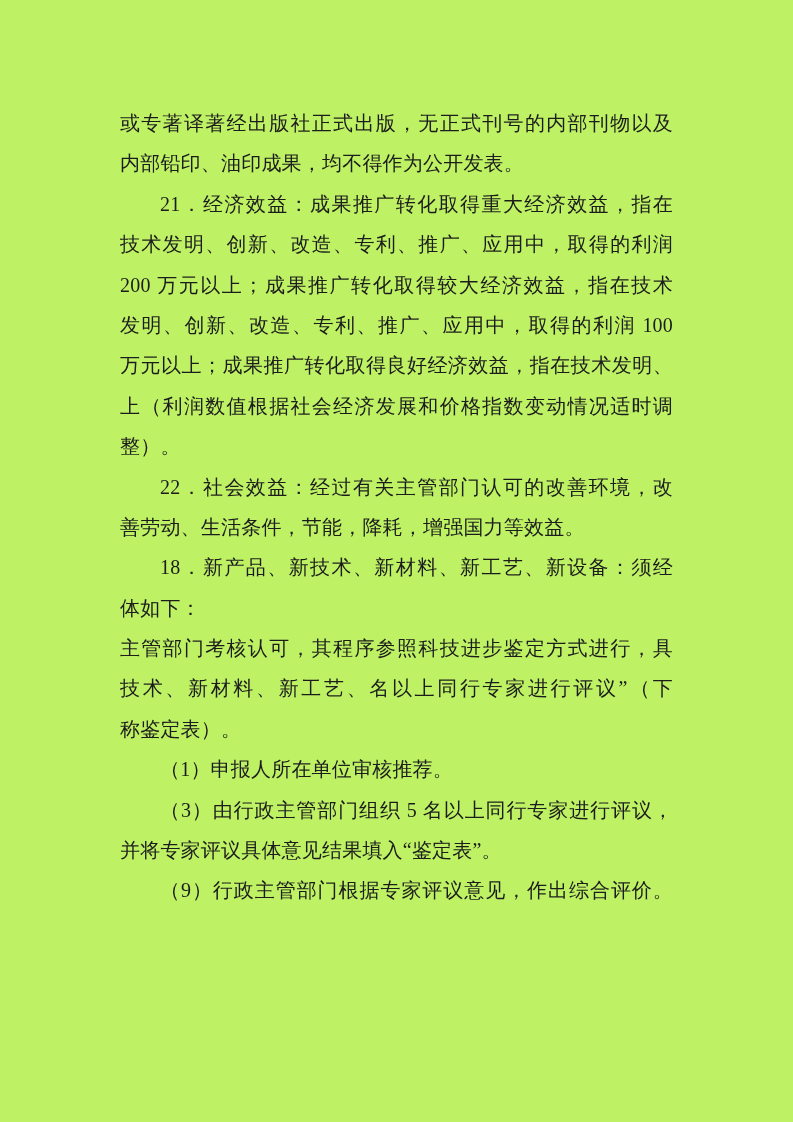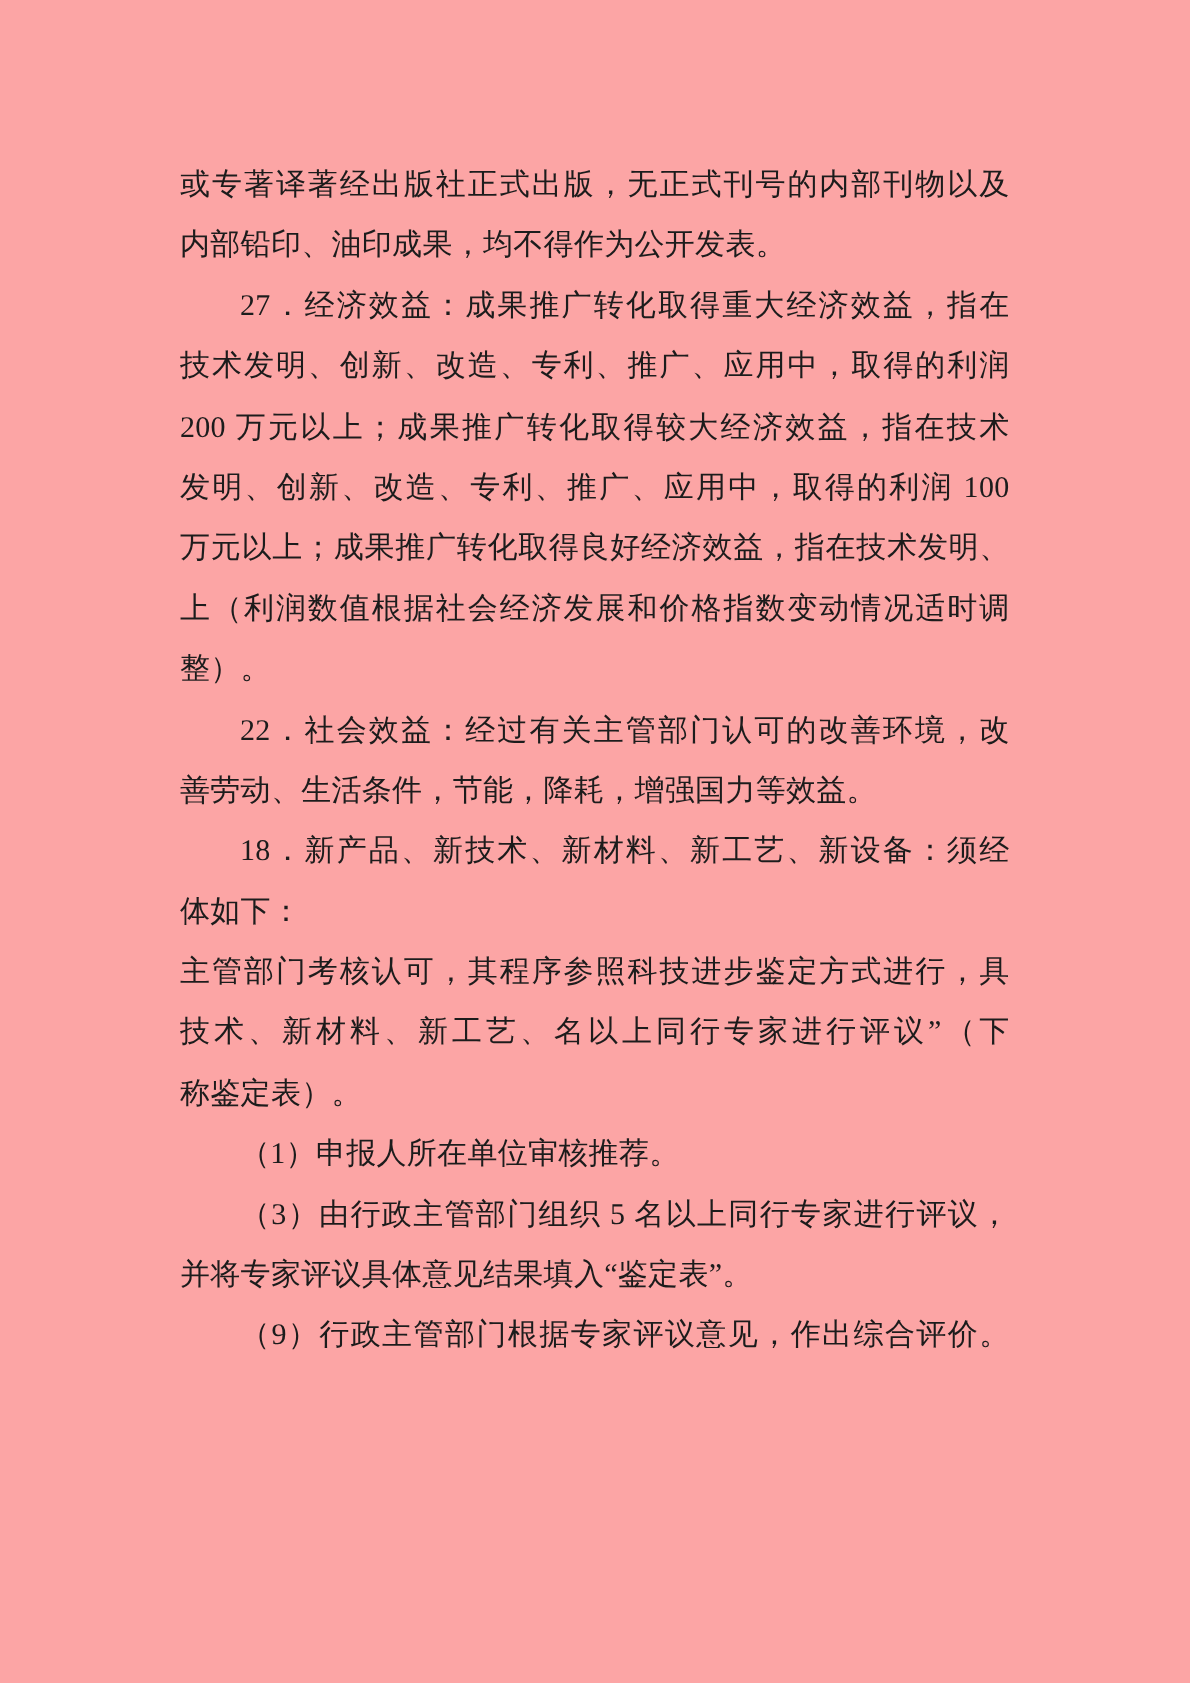--- a/index.html
+++ b/index.html
@@ -4,21 +4,21 @@
 <style>
   html, body {
     margin: 0;
     padding: 0;
     background: #ffffff;
   }
   .page {
     position: relative;
     width: 793px;
     height: 1122px;
-    background: #fca5a5;
+    background: #bef264;
     overflow: hidden;
     font-family: "Liberation Serif", "DejaVu Serif", serif;
     color: #1c1c1c;
   }
   .content {
     position: absolute;
     left: 120px;
     top: 103px;
     width: 553px;
   }
@@ -43,21 +43,21 @@
 </style>
 </head>
 <body>
 
 <div class="page">
   <div class="content">
 
     <div class="line fill">或专著译著经出版社正式出版，无正式刊号的内部刊物以及</div>
     <div class="line">内部铅印、油印成果，均不得作为公开发表。</div>
 
-    <div class="line fill indent">27．经济效益：成果推广转化取得重大经济效益，指在</div>
+    <div class="line fill indent">21．经济效益：成果推广转化取得重大经济效益，指在</div>
     <div class="line fill">技术发明、创新、改造、专利、推广、应用中，取得的利润</div>
     <div class="line fill">200 万元以上；成果推广转化取得较大经济效益，指在技术</div>
     <div class="line fill">发明、创新、改造、专利、推广、应用中，取得的利润 100</div>
     <div class="line fill">万元以上；成果推广转化取得良好经济效益，指在技术发明、</div>
     <div class="line fill">上（利润数值根据社会经济发展和价格指数变动情况适时调</div>
     <div class="line">整）。</div>
 
     <div class="line fill indent">22．社会效益：经过有关主管部门认可的改善环境，改</div>
     <div class="line">善劳动、生活条件，节能，降耗，增强国力等效益。</div>
 

